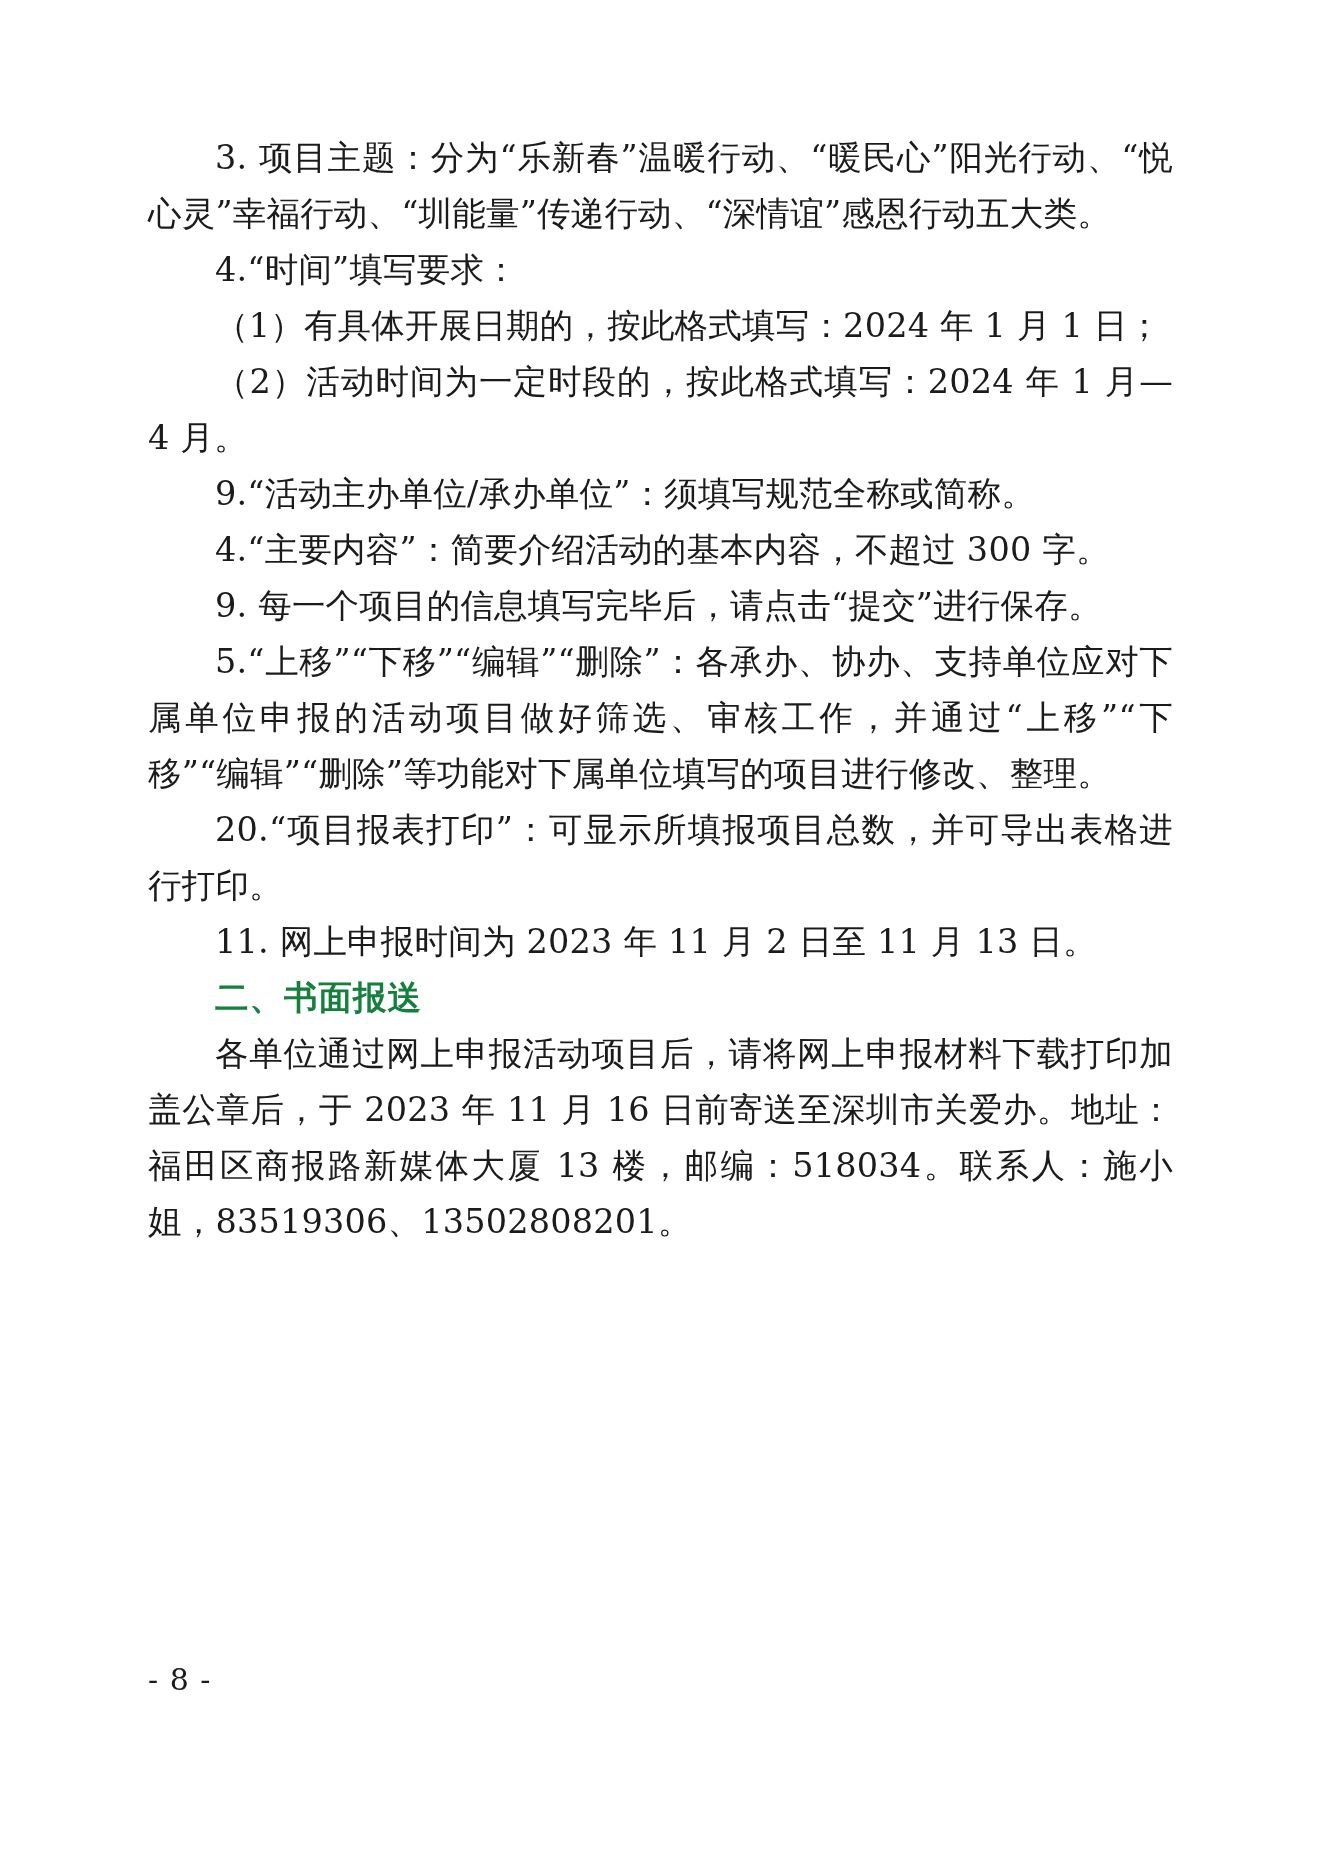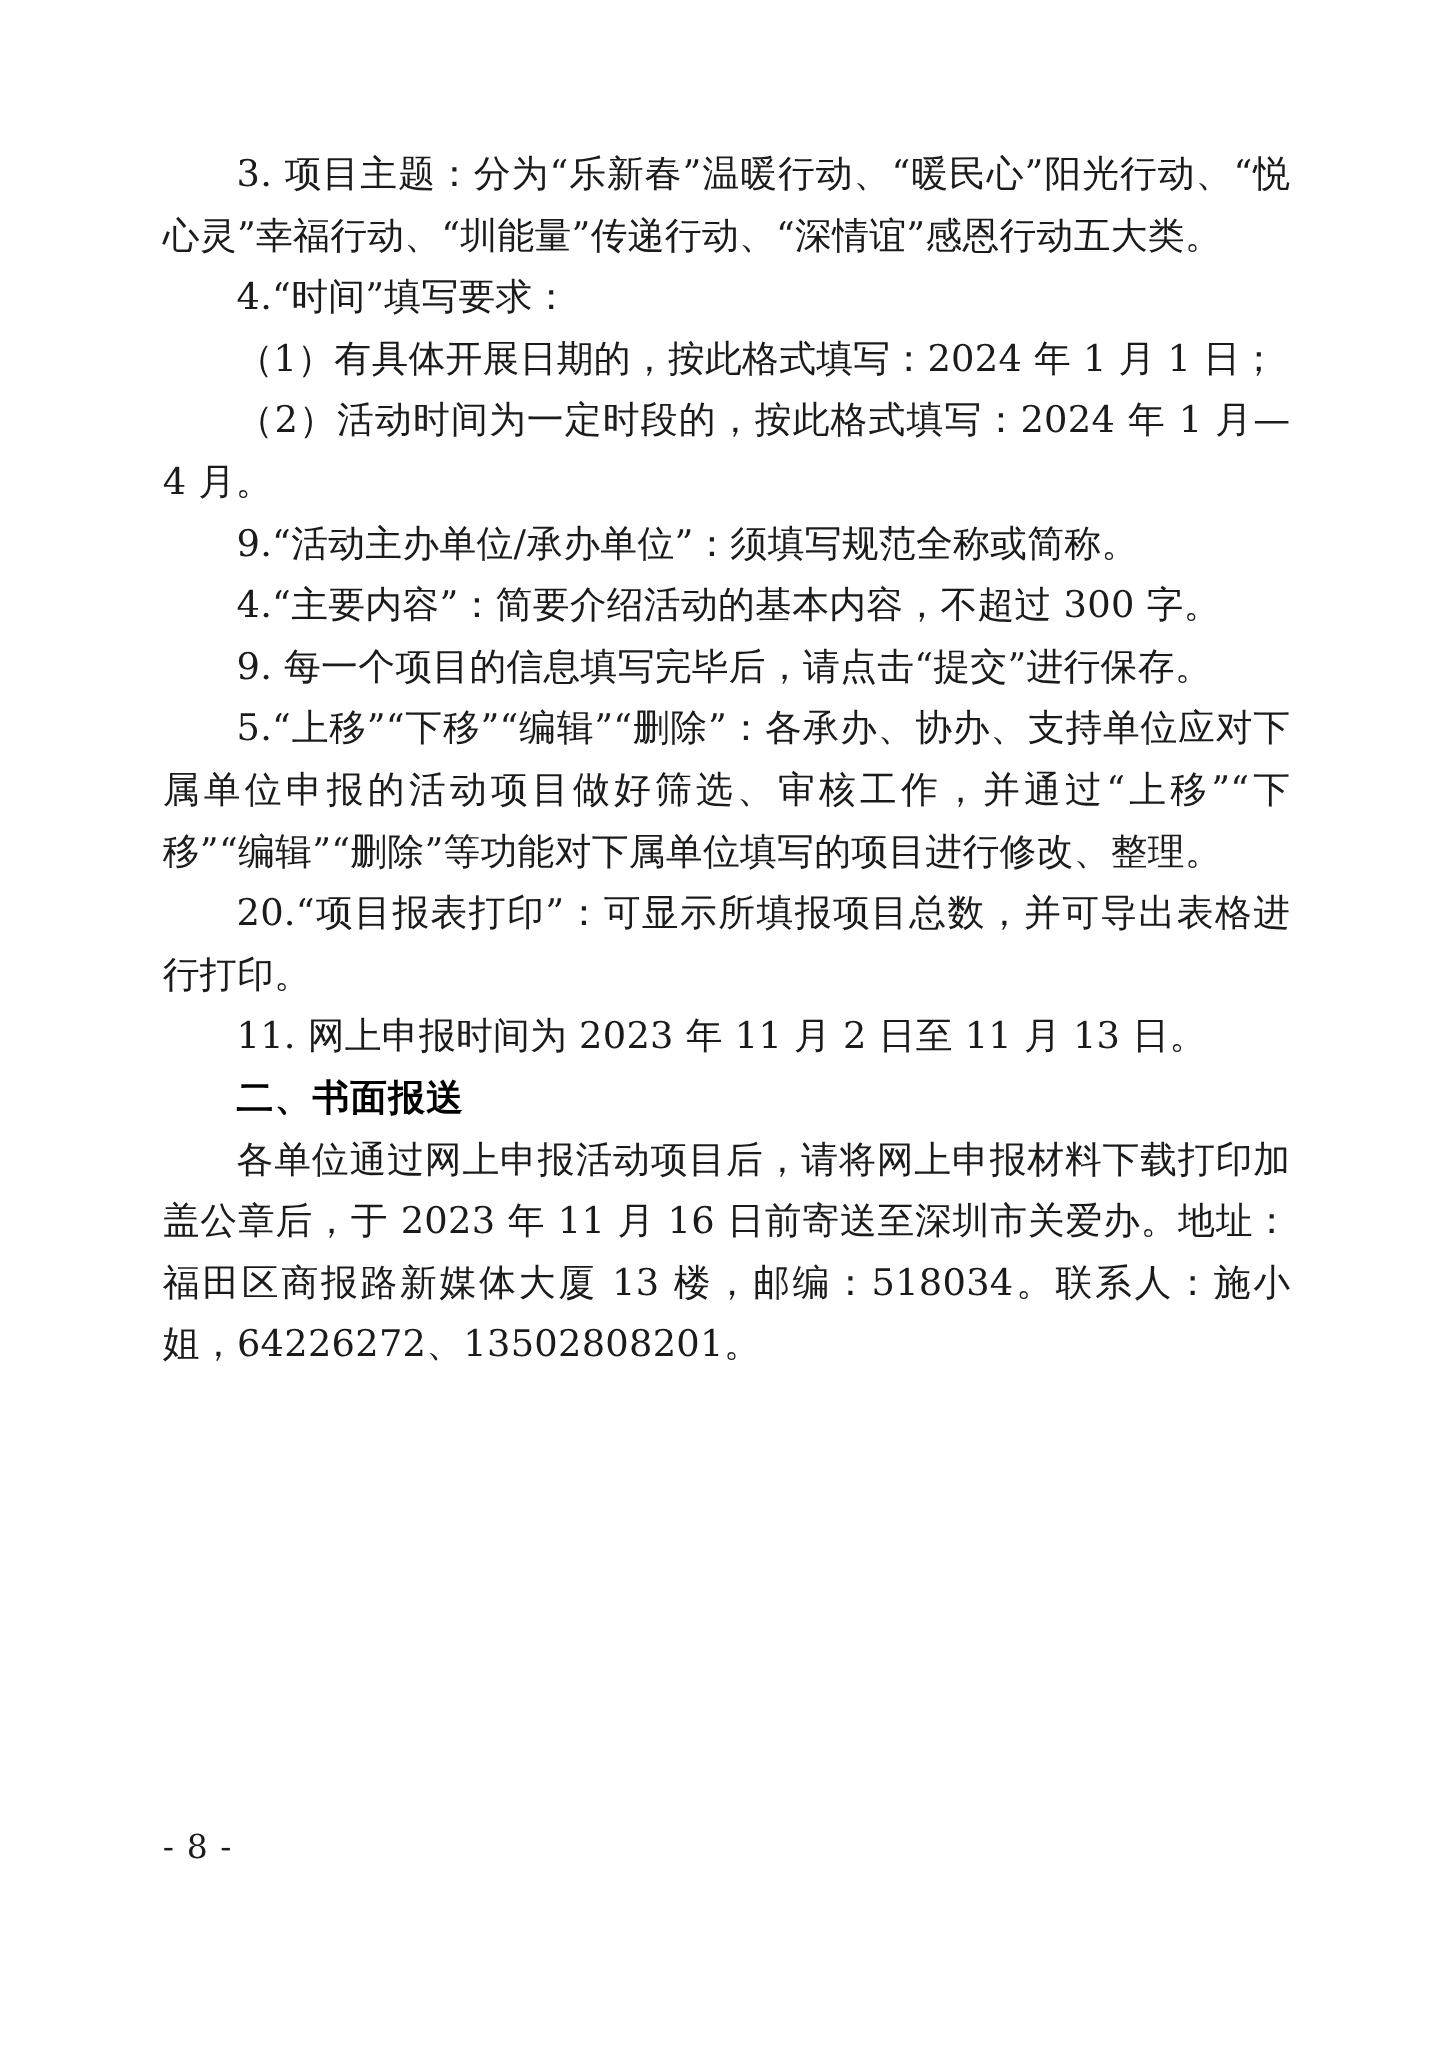--- a/index.html
+++ b/index.html
@@ -40,21 +40,21 @@
   }
   .indent {
     text-indent: 67px;
   }
   .heading {
     font-size: 33.5px;
     line-height: 56px;
     font-weight: bold;
     text-indent: 67px;
     margin: 0;
-    color: #000000;
+    color: #15803d;
     letter-spacing: 1px;
   }
   .footer {
     position: absolute;
     left: 148px;
     top: 1662px;
     width: 1025px;
     font-size: 30px;
     letter-spacing: 1px;
     color: #1b1b1b;
@@ -73,19 +73,19 @@
     <p class="para indent">（2）活动时间为一定时段的，按此格式填写：2024 年 1 月—4 月。</p>
     <p class="para indent">9.“活动主办单位/承办单位”：须填写规范全称或简称。</p>
     <p class="para indent">4.“主要内容”：简要介绍活动的基本内容，不超过 300 字。</p>
     <p class="para indent">9. 每一个项目的信息填写完毕后，请点击“提交”进行保存。</p>
     <p class="para indent">5.“上移”“下移”“编辑”“删除”：各承办、协办、支持单位应对下属单位申报的活动项目做好筛选、审核工作，并通过“上移”“下移”“编辑”“删除”等功能对下属单位填写的项目进行修改、整理。</p>
     <p class="para indent">20.“项目报表打印”：可显示所填报项目总数，并可导出表格进行打印。</p>
     <p class="para indent">11. 网上申报时间为 2023 年 11 月 2 日至 11 月 13 日。</p>
 
     <h2 class="heading">二、书面报送</h2>
 
-    <p class="para indent">各单位通过网上申报活动项目后，请将网上申报材料下载打印加盖公章后，于 2023 年 11 月 16 日前寄送至深圳市关爱办。地址：福田区商报路新媒体大厦 13 楼，邮编：518034。联系人：施小姐，64226272、13502808201。</p>
+    <p class="para indent">各单位通过网上申报活动项目后，请将网上申报材料下载打印加盖公章后，于 2023 年 11 月 16 日前寄送至深圳市关爱办。地址：福田区商报路新媒体大厦 13 楼，邮编：518034。联系人：施小姐，83519306、13502808201。</p>
 
   </div>
 
   <div class="footer">- 8 -</div>
 
 </div>
 
 </body></html>

